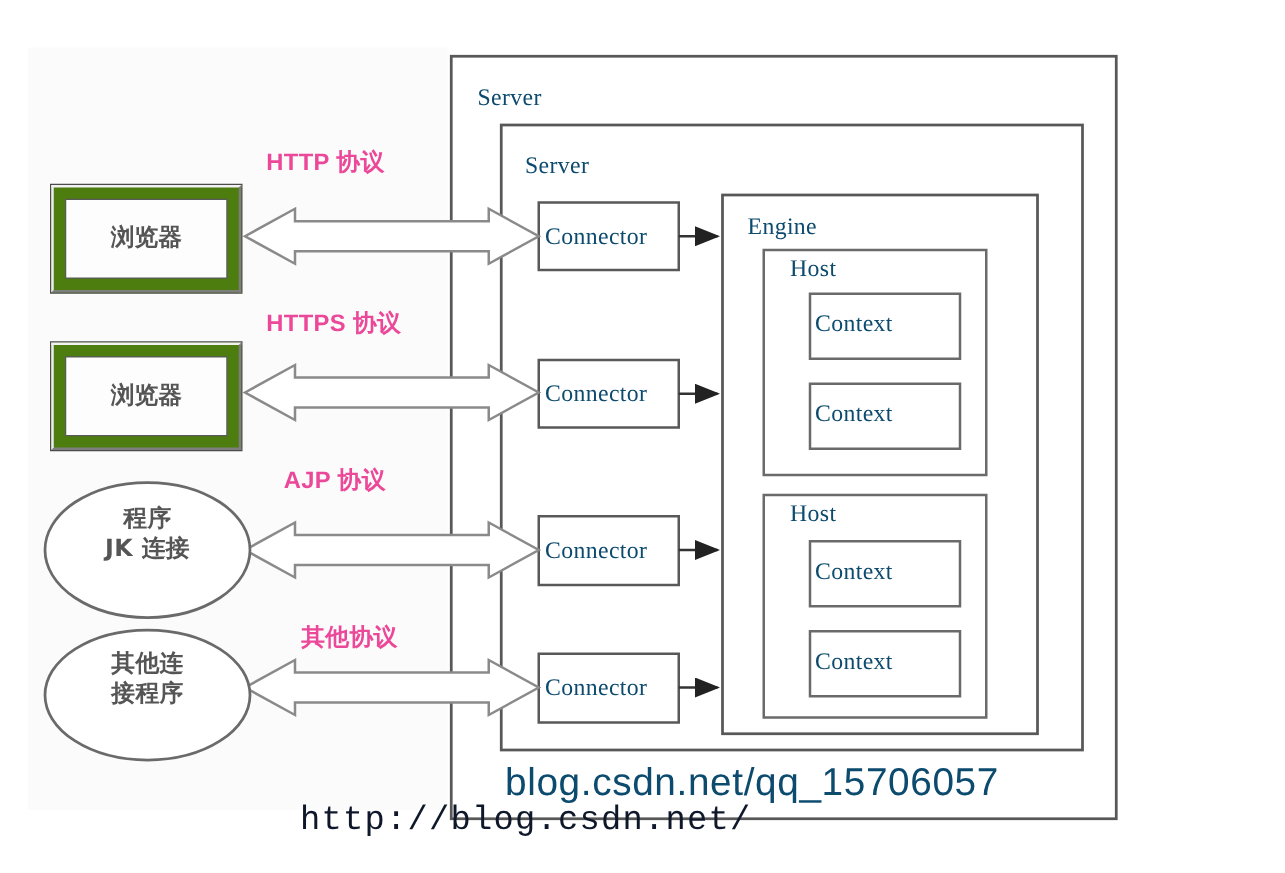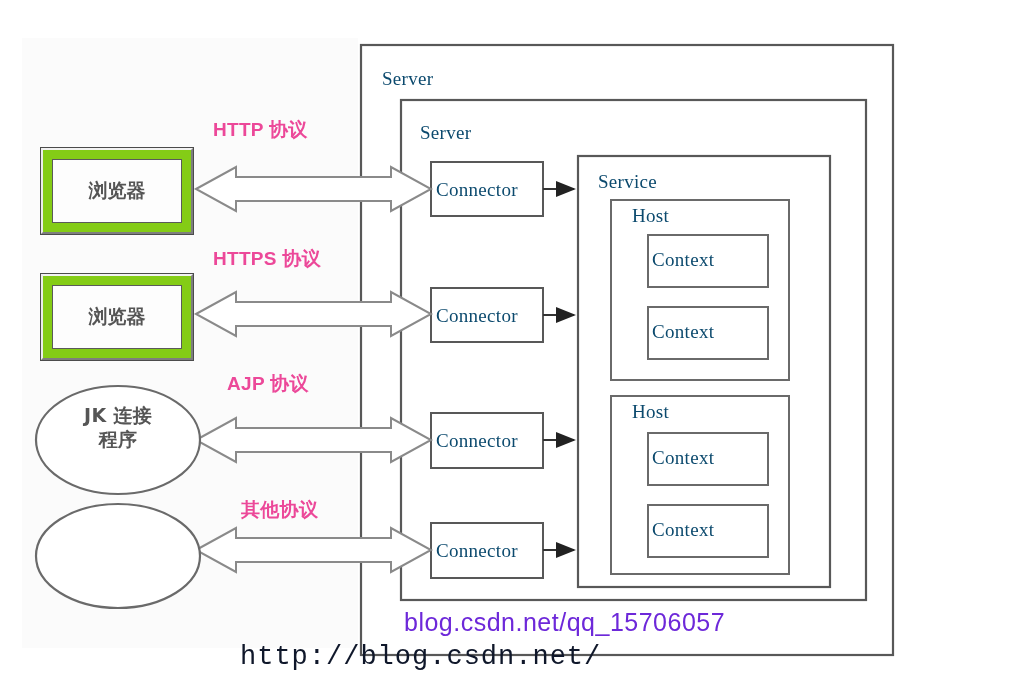--- a/index.html
+++ b/index.html
@@ -6,32 +6,32 @@
   body{
     font-family:"Liberation Serif","DejaVu Serif",serif;
     width:1028px;height:698px;position:relative;overflow:hidden;
   }
   #stage{position:absolute;left:0;top:0;width:1028px;height:698px;}
   #stage svg{position:absolute;left:0;top:0;}
   .lbl{position:absolute;color:#3a3a3a;white-space:nowrap;letter-spacing:.3px;}
   .lbl-proto{font-size:19px;font-family:"Liberation Sans","DejaVu Sans",sans-serif;font-weight:bold;color:#ec4899;}
   .lbl-box{font-size:19px;font-family:"Liberation Serif","DejaVu Serif",serif;color:#0c4a6e;}
   .lbl-cn{font-size:19px;font-family:"DejaVu Sans","Liberation Sans",sans-serif;font-weight:bold;color:#555;text-align:center;line-height:1.25;}
-  .bevel{position:absolute;background:#84cc16;
+  .bevel{position:absolute;background:#4d7c0f;
          border-top:2px solid #f2f2f2;border-left:2px solid #ececec;
          border-right:2px solid #7e7e7e;border-bottom:2px solid #7e7e7e;
          box-shadow:0 0 0 1px #4b4b4b;}
   .bevel .inner{position:absolute;left:10px;top:10px;right:10px;bottom:10px;
          background:#fdfdfd;box-shadow:0 0 0 1px #5a5a5a;
          display:flex;align-items:center;justify-content:center;}
   .panel{position:absolute;background:#fbfbfb;}
   .wm{position:absolute;color:#0f172a;font-family:"Liberation Mono","DejaVu Sans Mono",monospace;
       font-size:27px;white-space:nowrap;letter-spacing:1px;margin-top:39px;}
-  .wm2{position:absolute;color:#6d28d9;font-family:"Liberation Sans","DejaVu Sans",sans-serif;
-      font-size:25px;white-space:nowrap;letter-spacing:.5px;}
+  .wm2{position:absolute;color:#0c4a6e;font-family:"Liberation Sans","DejaVu Sans",sans-serif;
+      font-size:31px;white-space:nowrap;letter-spacing:.5px;}
 </style>
 </head>
 <body>
 
 <div id="stage">
 
   <div class="panel" style="left:22px;top:38px;width:336px;height:610px;"></div>
 
   <svg width="1028" height="698">
     <defs>
@@ -82,33 +82,37 @@
     </div>
   </div>
 
   <div class="bevel" style="left:41px;top:274px;width:148px;height:82px;">
     <div class="inner">
       <span class="lbl-cn">浏览器</span>
     </div>
   </div>
 
   <div class="lbl lbl-cn" style="left:36px;top:404px;width:164px;">
+    <div>程序</div>
     <div>JK 连接</div>
-    <div>程序</div>
   </div>
 
+  <div class="lbl lbl-cn" style="left:36px;top:520px;width:164px;">
+    <div>其他连</div>
+    <div>接程序</div>
+  </div>
 
   <div class="lbl lbl-proto" style="left:213px;top:117px;">HTTP 协议</div>
   <div class="lbl lbl-proto" style="left:213px;top:246px;">HTTPS 协议</div>
   <div class="lbl lbl-proto" style="left:213px;top:371px;margin-left:14px;">AJP 协议</div>
   <div class="lbl lbl-proto" style="left:213px;top:497px;margin-left:28px;">其他协议</div>
 
   <div class="lbl lbl-box" style="left:382px;top:68px;">Server</div>
   <div class="lbl lbl-box" style="left:420px;top:122px;">Server</div>
-  <div class="lbl lbl-box" style="left:598px;top:171px;">Service</div>
+  <div class="lbl lbl-box" style="left:598px;top:171px;">Engine</div>
 
   <div class="lbl lbl-box" style="left:436px;top:179px;">Connector</div>
   <div class="lbl lbl-box" style="left:436px;top:305px;">Connector</div>
   <div class="lbl lbl-box" style="left:436px;top:430px;">Connector</div>
   <div class="lbl lbl-box" style="left:436px;top:540px;">Connector</div>
 
   <div class="lbl lbl-box" style="left:632px;top:205px;">Host</div>
   <div class="lbl lbl-box" style="left:652px;top:249px;">Context</div>
   <div class="lbl lbl-box" style="left:652px;top:321px;">Context</div>
 

